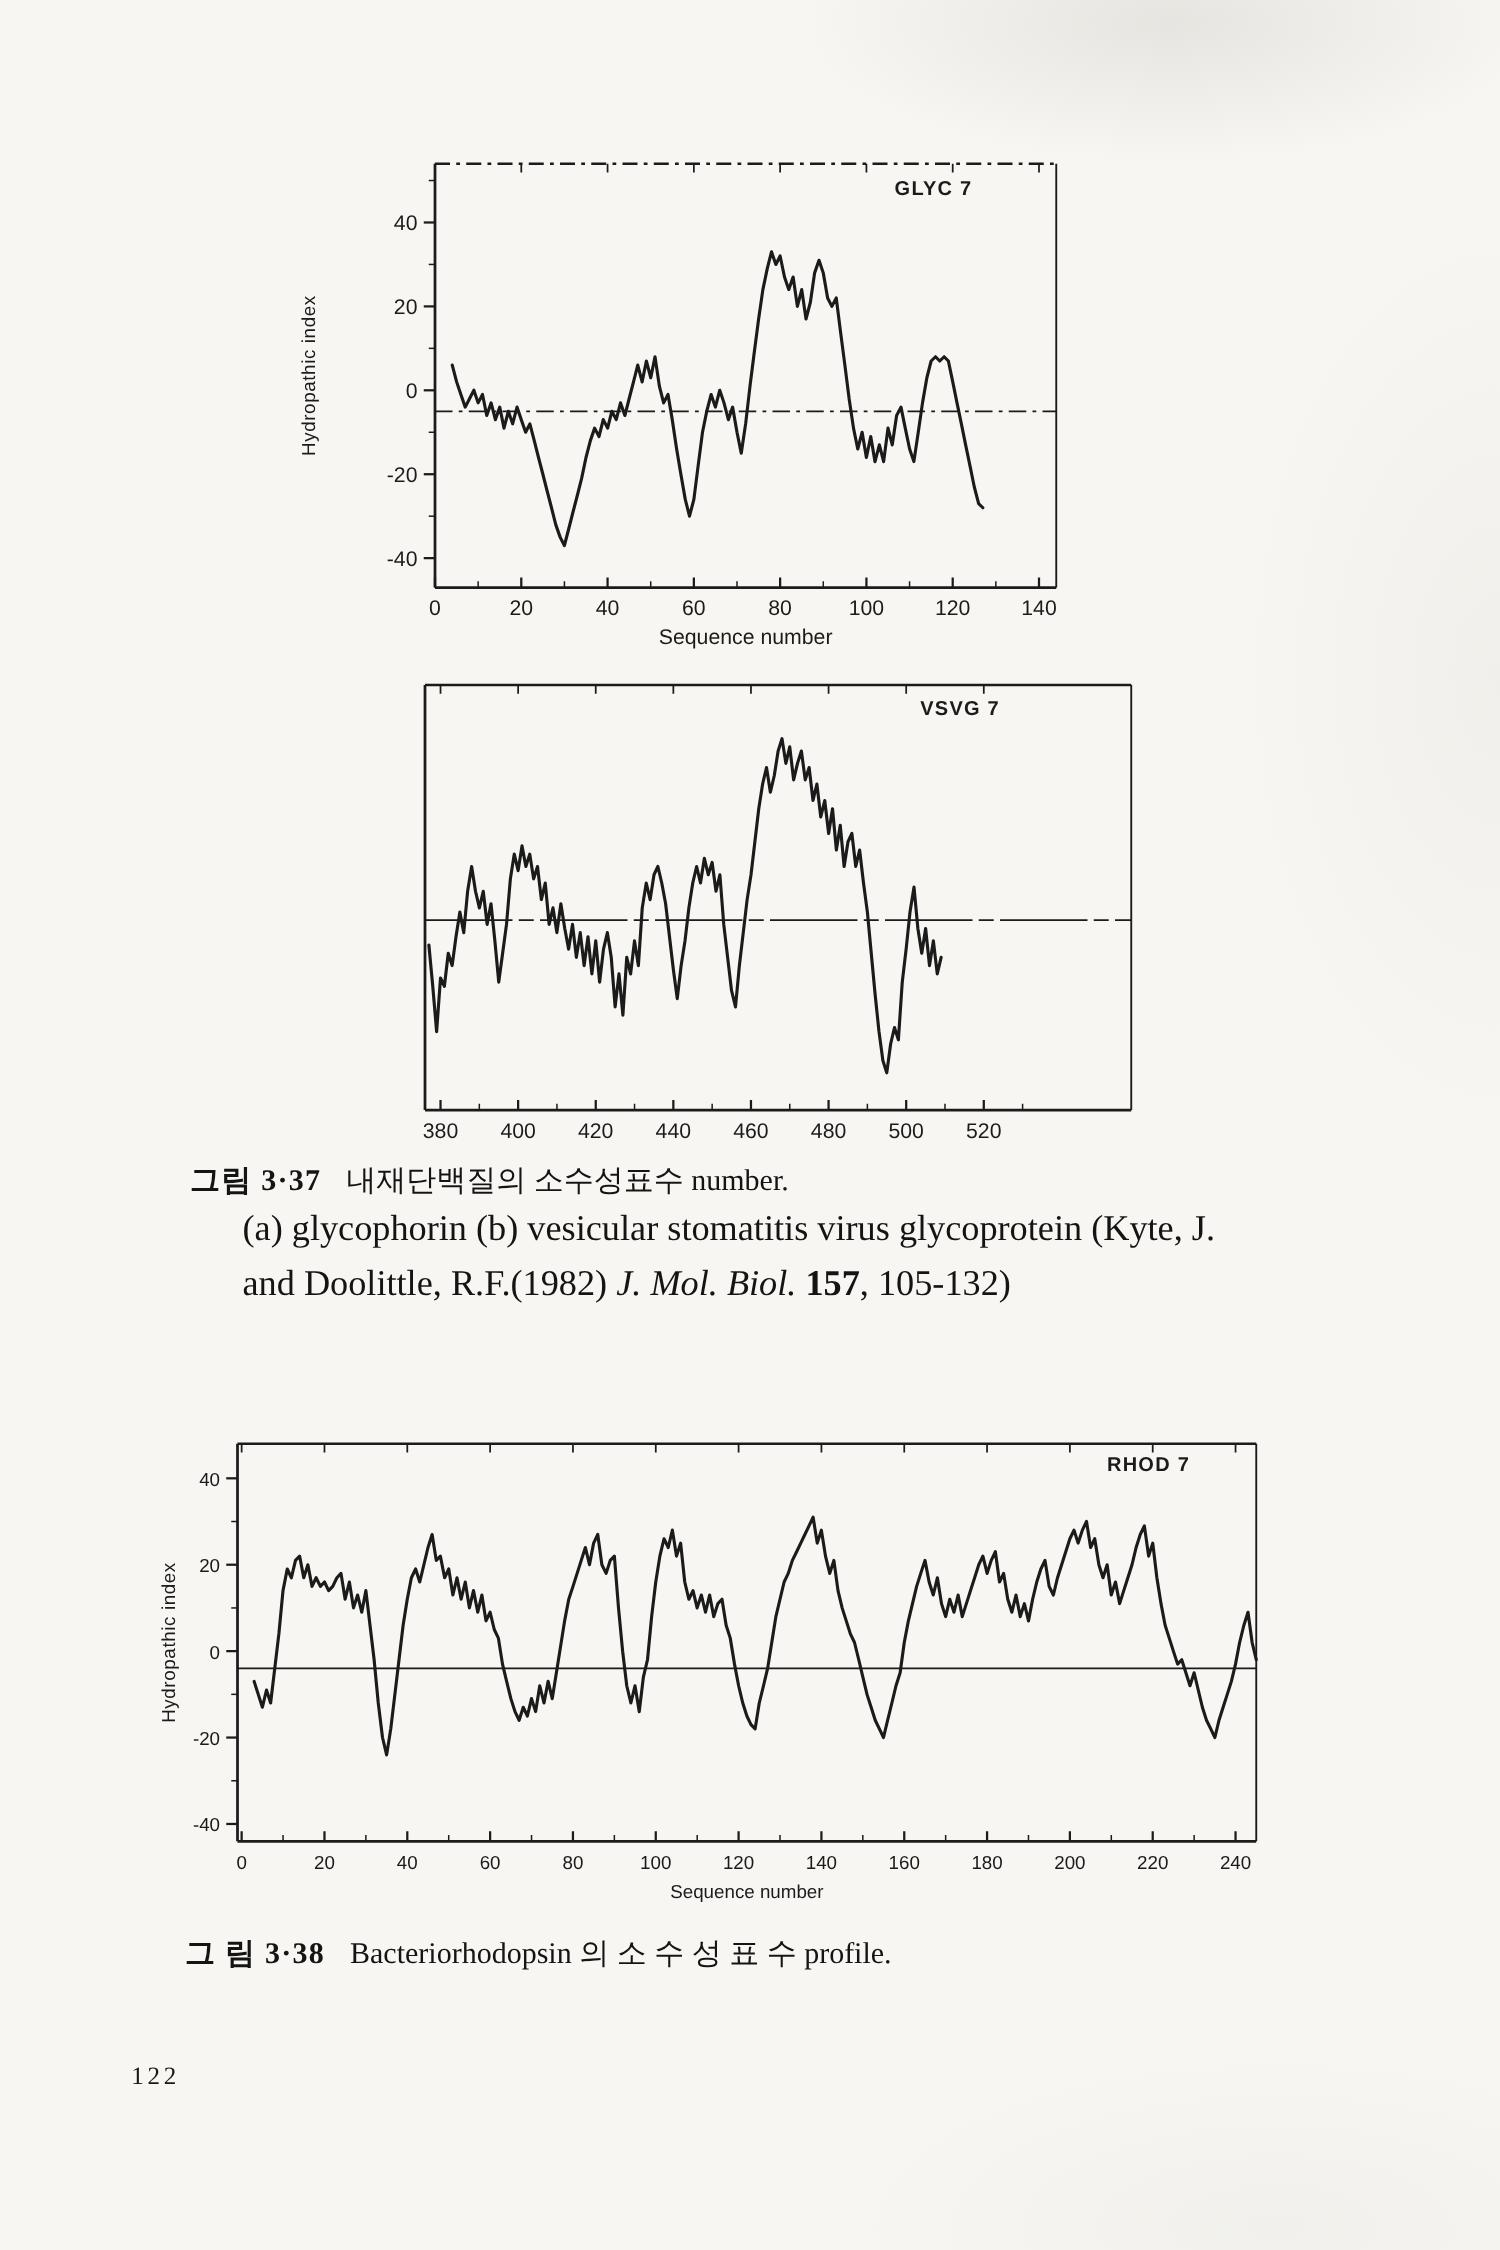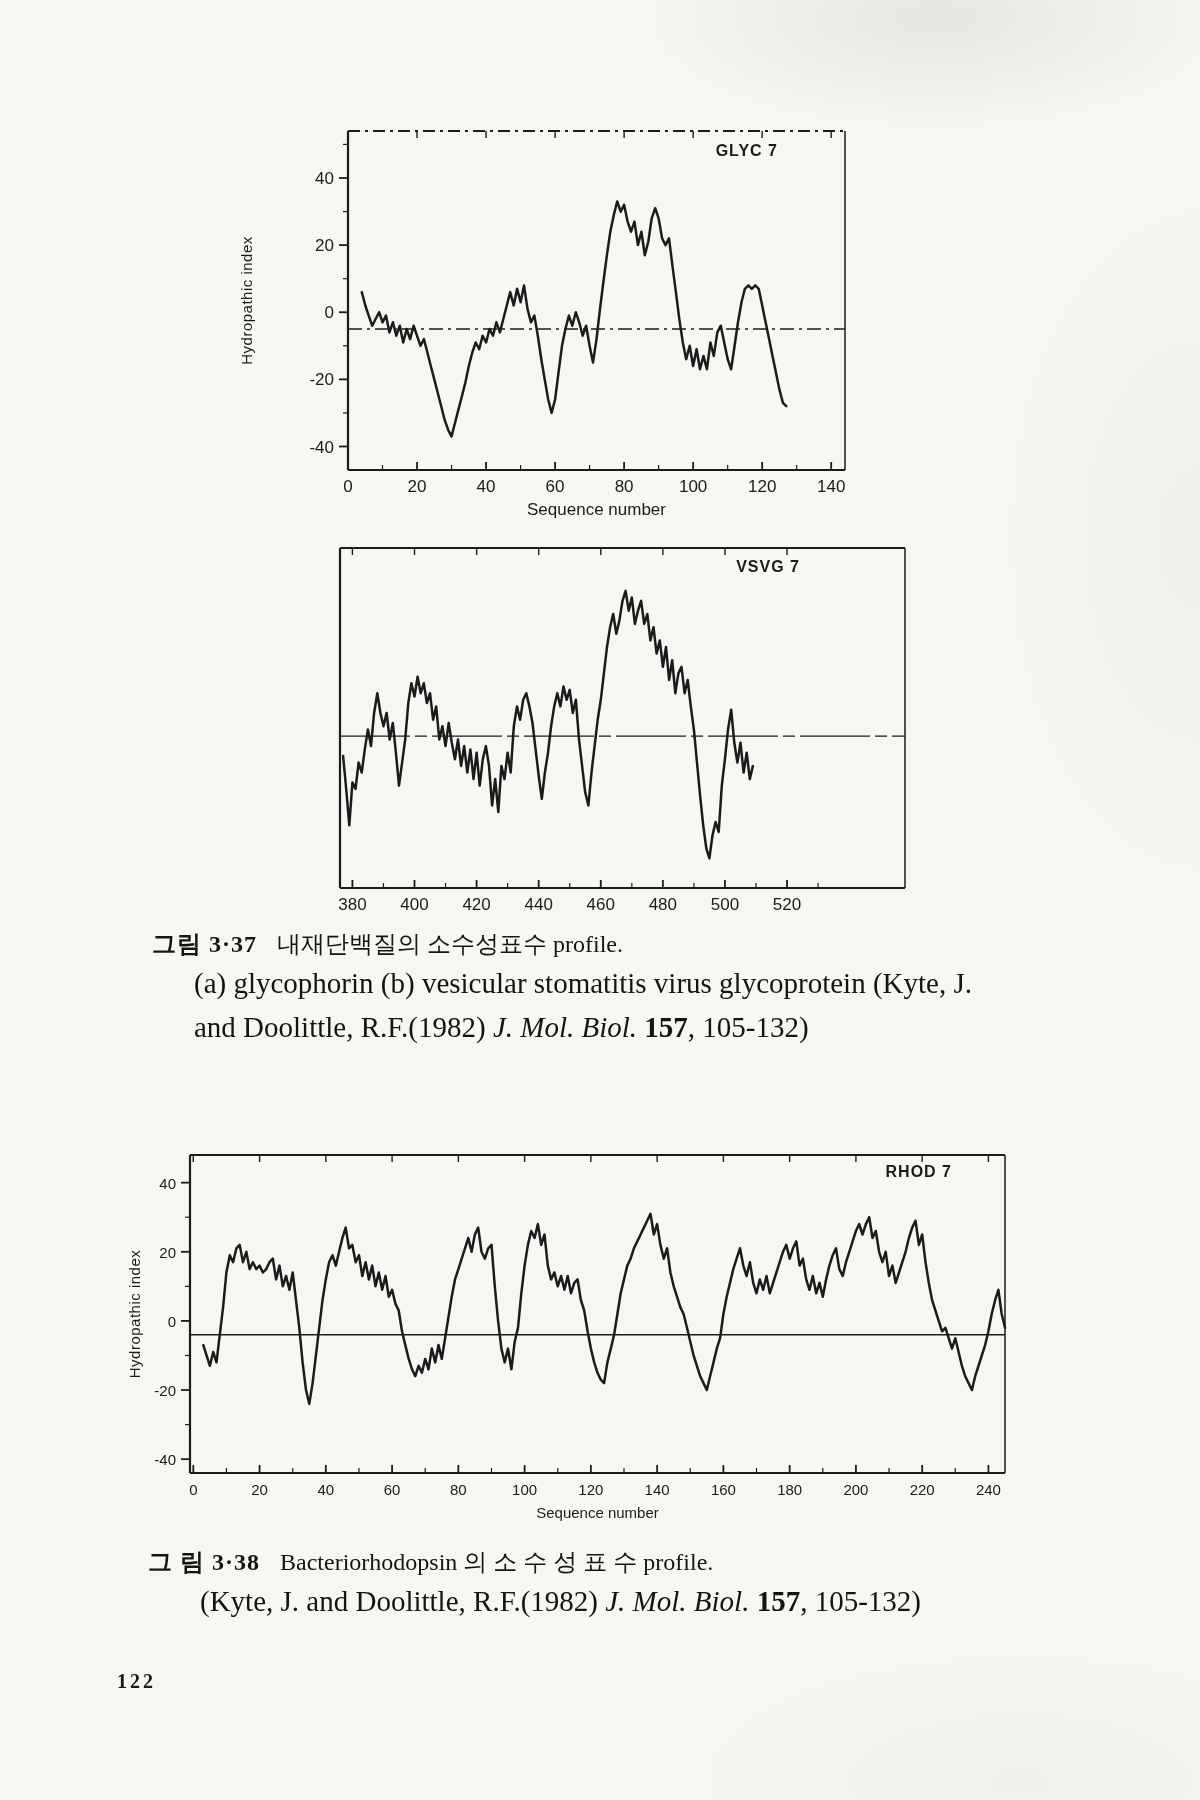--- a/index.html
+++ b/index.html
@@ -20,21 +20,21 @@
   .xlab{font-family:"Liberation Sans",sans-serif;font-size:17px;fill:var(--ink);}
   .ylab{font-family:"Liberation Sans",sans-serif;font-size:15px;letter-spacing:.5px;fill:var(--ink);}
   svg[data-chart="2"] .tick{font-size:15px;}
   svg[data-chart="2"] .xlab{font-size:15px;}
   .caption{position:absolute;color:#141414;}
   .cap-line1{font-size:24px;}
   .cap-label{font-weight:bold;margin-right:20px;letter-spacing:1px;margin-top:47px;}
   .cap-sub{font-size:29px;margin-top:7px;padding-left:42px;line-height:32px;}
   .it{font-style:italic;}
   .bd{font-weight:bold;}
-  .page-num{position:absolute;left:117px;top:1650px;font-size:20px;font-weight:bold;letter-spacing:3px;margin-top:20px;}
+  .page-num{position:absolute;left:105px;top:1650px;font-size:20px;font-weight:normal;letter-spacing:3px;}
 </style>
 </head>
 <body>
 
 <svg data-chart="0" style="left:210px;top:110px;" width="680" height="430" viewBox="0 0 680 430">
     <line x1="138" y1="21" x2="138" y2="360" stroke="#1b1b1b" stroke-width="2.2"></line>
     <line x1="138" y1="360" x2="635" y2="360" stroke="#1b1b1b" stroke-width="2.2"></line>
     <line x1="138" y1="21" x2="635" y2="21" stroke="#1b1b1b" stroke-width="2" stroke-dasharray="12 5 3 5"></line>
     <line x1="635" y1="21" x2="635" y2="360" stroke="#1b1b1b" stroke-width="1.5"></line>
     <line x1="138" y1="360" x2="138" y2="352" stroke="#1b1b1b" stroke-width="1.8"></line>
@@ -127,21 +127,21 @@
     <line x1="487.032967032967" y1="18" x2="487.032967032967" y2="25" stroke="#1b1b1b" stroke-width="1.4"></line>
     <text x="487.032967032967" y="380" text-anchor="middle" class="tick">520</text>
     <line x1="518.0769230769231" y1="358" x2="518.0769230769231" y2="353" stroke="#1b1b1b" stroke-width="1.2"></line>
     <line x1="40" y1="206.15533980582524" x2="605" y2="206.15533980582524" stroke="#1b1b1b" stroke-width="1.4" stroke-dasharray="70 5 12 5"></line>
     <polyline points="43.1,226.0 46.2,259.0 49.3,295.3 52.4,252.4 55.5,259.0 58.6,232.6 61.7,242.5 64.8,219.4 67.9,199.6 71.0,216.1 74.1,183.0 77.3,163.2 80.4,183.0 83.5,196.3 86.6,183.0 89.7,209.5 92.8,193.0 95.9,222.7 99.0,255.7 102.1,232.6 105.2,209.5 108.3,173.1 111.4,153.3 114.5,166.5 117.6,146.7 120.7,163.2 123.8,153.3 126.9,173.1 130.0,163.2 133.1,189.7 136.2,176.4 139.3,209.5 142.4,196.3 145.5,216.1 148.7,193.0 151.8,212.8 154.9,229.3 158.0,209.5 161.1,235.9 164.2,216.1 167.3,242.5 170.4,219.4 173.5,249.1 176.6,222.7 179.7,255.7 182.8,229.3 185.9,216.1 189.0,235.9 192.1,275.5 195.2,249.1 198.3,282.1 201.4,235.9 204.5,249.1 207.6,222.7 210.7,242.5 213.8,196.3 217.0,176.4 220.1,189.7 223.2,169.8 226.3,163.2 229.4,176.4 232.5,193.0 235.6,219.4 238.7,245.8 241.8,268.9 244.9,242.5 248.0,222.7 251.1,196.3 254.2,176.4 257.3,163.2 260.4,176.4 263.5,156.6 266.6,169.8 269.7,159.9 272.8,183.0 275.9,169.8 279.0,209.5 282.1,235.9 285.2,262.3 288.4,275.5 291.5,242.5 294.6,216.1 297.7,189.7 300.8,169.8 303.9,143.4 307.0,117.0 310.1,97.2 313.2,84.0 316.3,103.8 319.4,90.6 322.5,70.8 325.6,60.9 328.7,80.7 331.8,67.5 334.9,93.9 338.0,80.7 341.1,70.8 344.2,93.9 347.3,84.0 350.4,110.4 353.5,97.2 356.6,123.6 359.8,110.4 362.9,136.8 366.0,117.0 369.1,150.0 372.2,130.2 375.3,163.2 378.4,143.4 381.5,136.8 384.6,163.2 387.7,150.0 390.8,176.4 393.9,199.6 397.0,232.6 400.1,265.6 403.2,295.3 406.3,318.4 409.4,328.3 412.5,305.2 415.6,292.0 418.7,301.9 421.8,255.7 424.9,229.3 428.0,199.6 431.2,179.7 434.3,212.8 437.4,232.6 440.5,212.8 443.6,242.5 446.7,222.7 449.8,249.1 452.9,235.9" fill="none" stroke="#1b1b1b" stroke-width="2.5" stroke-linejoin="round" stroke-linecap="round"></polyline>
     <text x="500" y="42" text-anchor="end" class="ctitle">VSVG 7</text>
   </svg>
 
 <div class="caption" style="left:152px;top:928px;width:820px;">
   <div class="cap-line1">
-    <span class="cap-label">그림 3·37</span><span>내재단백질의 소수성표수 profile.</span>
+    <span class="cap-label">그림 3·37</span><span>내재단백질의 소수성표수 number.</span>
   </div>
   <div class="cap-sub">
     <span>(a) glycophorin (b) vesicular stomatitis virus glycoprotein  (Kyte, J.</span>
   </div>
   <div class="cap-sub" style="margin-top:12px;">
     <span>and Doolittle, R.F.(1982) </span><span class="it">J. Mol. Biol.</span><span class="bd"> 157</span><span>, 105-132)</span>
   </div>
 </div>
 
 <svg data-chart="2" style="left:100px;top:1130px;" width="970" height="400" viewBox="0 0 970 400">
@@ -218,18 +218,15 @@
     <polyline points="103.3,215.1 106.6,225.5 109.9,235.8 113.2,222.0 116.5,232.4 119.8,204.7 123.1,177.1 126.4,142.5 129.8,125.2 133.1,132.2 136.4,118.3 139.7,114.9 143.0,132.2 146.3,121.8 149.6,139.1 152.9,132.2 156.3,139.1 159.6,135.6 162.9,142.5 166.2,139.1 169.5,132.2 172.8,128.7 176.1,149.4 179.5,135.6 182.8,156.3 186.1,146.0 189.4,159.8 192.7,142.5 196.0,170.2 199.3,197.8 202.6,232.4 206.0,260.0 209.3,273.9 212.6,253.1 215.9,225.5 219.2,197.8 222.5,170.2 225.8,149.4 229.1,132.2 232.5,125.2 235.8,135.6 239.1,121.8 242.4,108.0 245.7,97.6 249.0,118.3 252.3,114.9 255.7,132.2 259.0,125.2 262.3,146.0 265.6,132.2 268.9,149.4 272.2,135.6 275.5,156.3 278.8,142.5 282.2,159.8 285.5,146.0 288.8,166.7 292.1,159.8 295.4,173.6 298.7,180.5 302.0,201.3 305.3,215.1 308.7,228.9 312.0,239.3 315.3,246.2 318.6,235.8 321.9,242.8 325.2,228.9 328.5,239.3 331.8,218.6 335.2,232.4 338.5,215.1 341.8,228.9 345.1,208.2 348.4,187.5 351.7,166.7 355.0,149.4 358.4,139.1 361.7,128.7 365.0,118.3 368.3,108.0 371.6,121.8 374.9,104.5 378.2,97.6 381.5,121.8 384.9,128.7 388.2,118.3 391.5,114.9 394.8,156.3 398.1,190.9 401.4,218.6 404.7,232.4 408.0,218.6 411.4,239.3 414.7,211.7 418.0,197.8 421.3,163.3 424.6,135.6 427.9,114.9 431.2,101.0 434.6,108.0 437.9,94.1 441.2,114.9 444.5,104.5 447.8,135.6 451.1,149.4 454.4,142.5 457.7,156.3 461.1,146.0 464.4,159.8 467.7,146.0 471.0,163.3 474.3,152.9 477.6,149.4 480.9,170.2 484.2,180.5 487.6,201.3 490.9,218.6 494.2,232.4 497.5,242.8 500.8,249.7 504.1,253.1 507.4,232.4 510.8,218.6 514.1,204.7 517.4,184.0 520.7,163.3 524.0,149.4 527.3,135.6 530.6,128.7 533.9,118.3 537.3,111.4 540.6,104.5 543.9,97.6 547.2,90.7 550.5,83.8 553.8,104.5 557.1,94.1 560.4,114.9 563.8,128.7 567.1,118.3 570.4,142.5 573.7,156.3 577.0,166.7 580.3,177.1 583.6,184.0 587.0,197.8 590.3,211.7 593.6,225.5 596.9,235.8 600.2,246.2 603.5,253.1 606.8,260.0 610.1,246.2 613.5,232.4 616.8,218.6 620.1,208.2 623.4,184.0 626.7,166.7 630.0,152.9 633.3,139.1 636.6,128.7 640.0,118.3 643.3,135.6 646.6,146.0 649.9,132.2 653.2,152.9 656.5,163.3 659.8,149.4 663.2,159.8 666.5,146.0 669.8,163.3 673.1,152.9 676.4,142.5 679.7,132.2 683.0,121.8 686.3,114.9 689.7,128.7 693.0,118.3 696.3,111.4 699.6,135.6 702.9,128.7 706.2,149.4 709.5,159.8 712.8,146.0 716.2,163.3 719.5,152.9 722.8,166.7 726.1,149.4 729.4,135.6 732.7,125.2 736.0,118.3 739.3,139.1 742.7,146.0 746.0,132.2 749.3,121.8 752.6,111.4 755.9,101.0 759.2,94.1 762.5,104.5 765.9,94.1 769.2,87.2 772.5,108.0 775.8,101.0 779.1,121.8 782.4,132.2 785.7,121.8 789.0,146.0 792.4,135.6 795.7,152.9 799.0,142.5 802.3,132.2 805.6,121.8 808.9,108.0 812.2,97.6 815.5,90.7 818.9,114.9 822.2,104.5 825.5,132.2 828.8,152.9 832.1,170.2 835.4,180.5 838.7,190.9 842.1,201.3 845.4,197.8 848.7,208.2 852.0,218.6 855.3,208.2 858.6,222.0 861.9,235.8 865.2,246.2 868.6,253.1 871.9,260.0 875.2,246.2 878.5,235.8 881.8,225.5 885.1,215.1 888.4,201.3 891.7,184.0 895.1,170.2 898.4,159.8 901.7,184.0 905.0,197.8" fill="none" stroke="#1b1b1b" stroke-width="2.5" stroke-linejoin="round" stroke-linecap="round"></polyline>
     <text x="852" y="47" text-anchor="end" class="ctitle">RHOD 7</text>
     <text x="497.5" y="388" text-anchor="middle" class="xlab">Sequence number</text>
     <text text-anchor="middle" class="ylab" transform="translate(40,184) rotate(-90)">Hydropathic index</text>
   </svg>
 
 <div class="caption" style="left:148px;top:1546px;width:820px;">
   <div class="cap-line1">
     <span class="cap-label">그 림 3·38</span><span>Bacteriorhodopsin 의  소 수 성 표 수 profile.</span>
   </div>
-  <div class="cap-sub" style="padding-left:52px;">
-    <span>(Kyte, J. and Doolittle, R.F.(1982) </span><span class="it">J. Mol. Biol.</span><span class="bd"> 157</span><span>, 105-132)</span>
-  </div>
 </div>
 
 <div class="page-num">122</div>
 
 </body></html>

